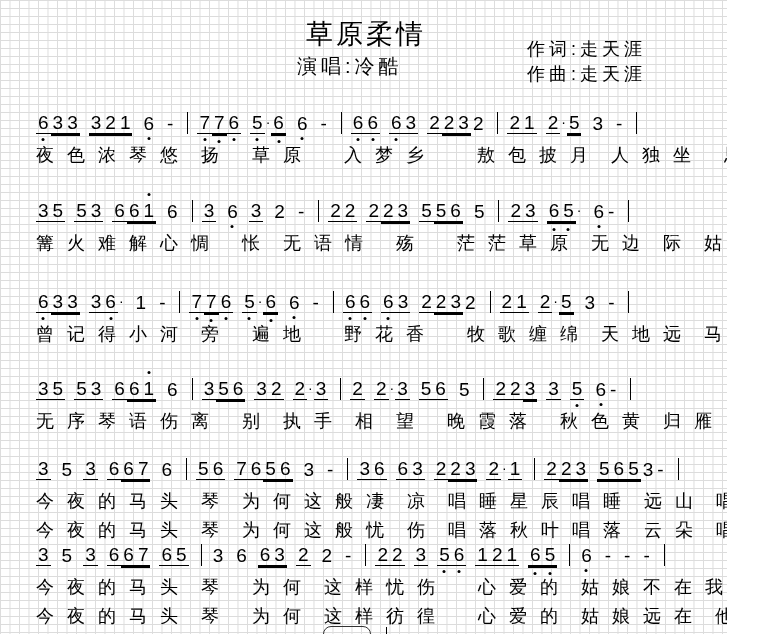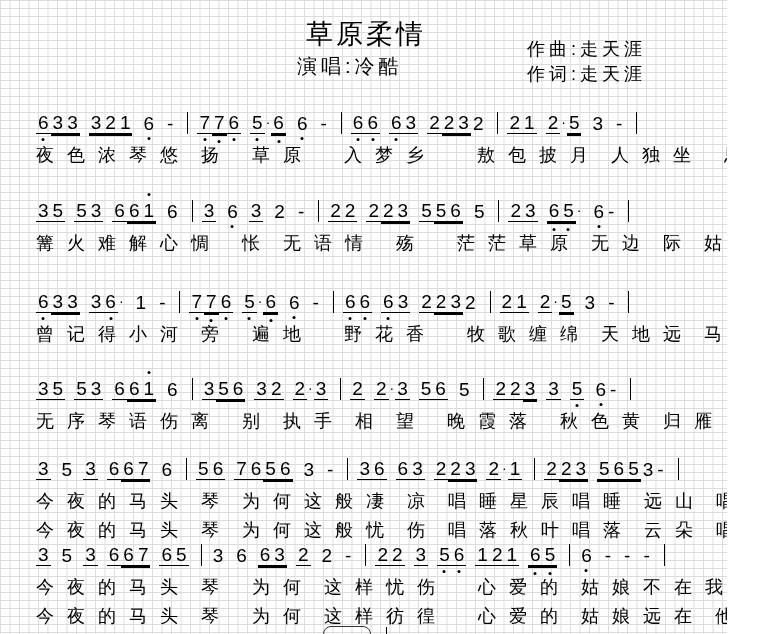--- a/index.html
+++ b/index.html
@@ -54,22 +54,22 @@
     position:absolute;left:386px;top:627px;width:1px;height:7px;background:#000;
   }
 </style>
 </head>
 <body>
 
 <div class="sheet">
   <div class="title">草原柔情</div>
   <div class="performer">演唱:冷酷</div>
   <div class="credits">
+    <div>作词:走天涯</div>
     <div>作曲:走天涯</div>
-    <div>作词:走天涯</div>
   </div>
   <div id="systems">
       <div class="system" style="top: 104px;">
         <div class="notes">
           <span class="note u1 db tight">6</span>
           <span class="note u2 tight">3</span>
           <span class="note u2">3</span>
           <span class="note u2 tight">3</span>
           <span class="note u2 tight">2</span>
           <span class="note u2">1</span>

